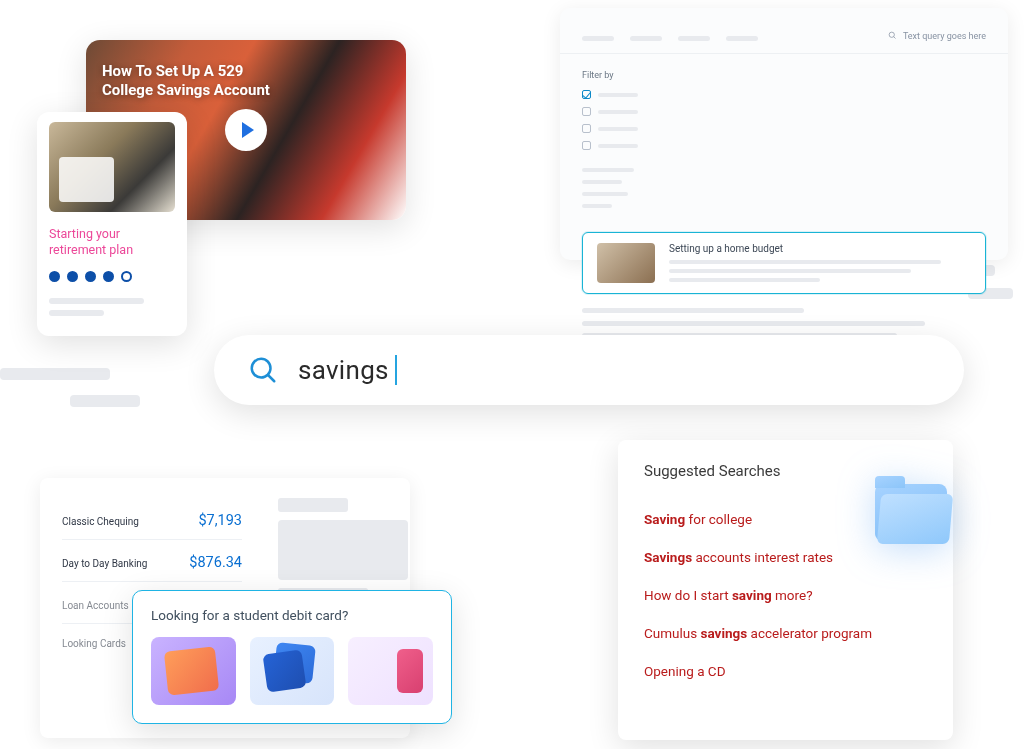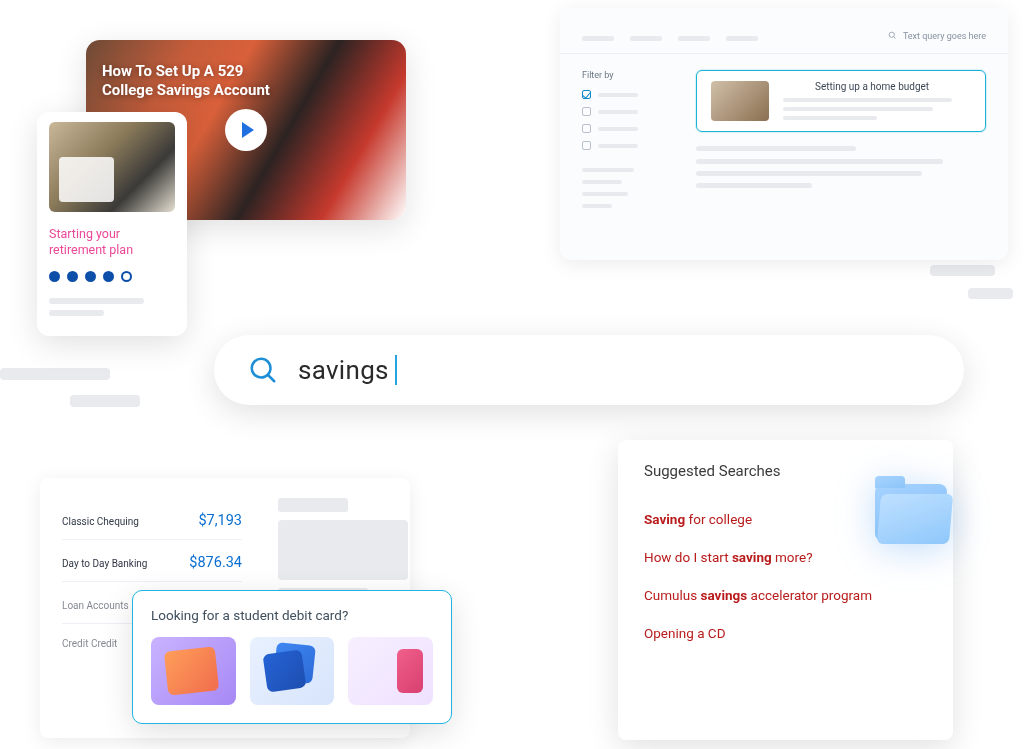--- a/index.html
+++ b/index.html
@@ -59,38 +59,38 @@
   
   .filter-window {
     position:absolute; left:560px; top:8px; width:448px; height:252px;
     background:#fbfcfd; border-radius:10px; padding:18px 22px;
   }
   .fw-top { display:flex; justify-content:space-between; align-items:center; margin-bottom:8px;}
   .fw-tabs .skel { display:inline-block; height:5px; margin-right:12px;}
   .fw-search { display:flex; align-items:center; gap:6px; color:#8792a2; font-size:9px;}
   .fw-search svg{width:9px;height:9px;}
   .fw-divider { height:1px; background:#edf0f3; margin:4px -22px 16px;}
-  .fw-body { display:flex; gap:24px; }
+  .fw-body { display:flex; gap:24px;flex-direction:column; }
   .fw-sidebar { width:90px; }
   .fw-filter-label { font-size:9px; color:#6b7785; margin-bottom:10px; }
   .fw-check { display:flex; align-items:center; gap:7px; margin-bottom:8px; }
   .fw-check .box { width:9px;height:9px;border:1px solid #b8c0cc;border-radius:2px;position:relative;}
   .fw-check.checked .box{border-color:#0d89c8;}
   .fw-check.checked .box::after{content:'';position:absolute;left:1px;top:-1px;width:4px;height:7px;border-right:1.5px solid #0d89c8;border-bottom:1.5px solid #0d89c8;transform:rotate(40deg);}
   .fw-check .lbl { height:4px; width:40px; }
   .fw-right { flex:1; }
   .fw-result {
     border:1.5px solid transparent; border-image:linear-gradient(90deg,#1aa0d8,#17c6d4) 1;
     border-radius:6px; padding:10px 14px; display:flex; gap:14px; margin-bottom:14px;
     background:#fff;
     border:1.5px solid; border-color:#19b4d5; box-shadow:0 0 0 1px rgba(25,180,213,.15);
   }
   .fw-thumb { width:58px; height:40px; border-radius:4px; background:linear-gradient(135deg,#d0c0a8,#8b6f51);}
   .fw-result-body { flex:1; }
-  .fw-result-title { font-size:10px; color:#3d4856; margin-bottom:6px;margin-left:32px;}
+  .fw-result-title { font-size:10px; color:#3d4856; margin-bottom:6px;}
 
   
   .search-bar {
     position:absolute; left:214px; top:335px; width:750px; height:70px;
     background:#fff; border-radius:40px; display:flex; align-items:center; padding:0 34px;
   }
   .search-icon { width:30px; height:30px; margin-right:20px; }
   .search-text { font-size:26px; color:#2a2a2a; letter-spacing:.3px; }
   .cursor-bar { display:inline-block; width:2px; height:30px; background:#25a4e0; margin-left:6px; vertical-align:-5px;}
 
@@ -251,21 +251,21 @@
   </div>
   <div class="acct-row">
     <span class="acct-label">Day to Day Banking</span>
     <span class="acct-amt">$876.34</span>
   </div>
   <div class="acct-row">
     <span class="acct-label faded">Loan Accounts</span>
     <span class="acct-amt faded">$4,150</span>
   </div>
   <div class="acct-row" style="border-bottom:none">
-    <span class="acct-label faded">Credit Credit</span>
+    <span class="acct-label faded">Looking Cards</span>
   </div>
   <div class="acct-skels">
     <div class="skel" style="height:14px;width:70px;border-radius:3px"></div>
     <div class="skel" style="height:60px;width:130px;border-radius:4px"></div>
     <div class="skel" style="height:5px;width:90px"></div>
     <div class="skel" style="height:5px;width:110px"></div>
     <div class="skel" style="height:5px;width:60px"></div>
   </div>
 </div>
 
@@ -277,20 +277,23 @@
     <div class="tile t3"></div>
   </div>
 </div>
 
 <div class="suggest-panel shadow">
   <div class="suggest-title">Suggested Searches</div>
   <div class="suggest-item">
     <span></span><b>Saving</b><span> for college</span>
   </div>
   <div class="suggest-item">
+    <span></span><b>Savings</b><span> accounts interest rates</span>
+  </div>
+  <div class="suggest-item">
     <span>How do I start </span><b>saving</b><span> more?</span>
   </div>
   <div class="suggest-item">
     <span>Cumulus </span><b>savings</b><span> accelerator program</span>
   </div>
   <div class="suggest-item">
     <span>Opening a CD</span><b></b><span></span>
   </div>
   <div class="folder-icon">
     <div class="folder-back"></div>

